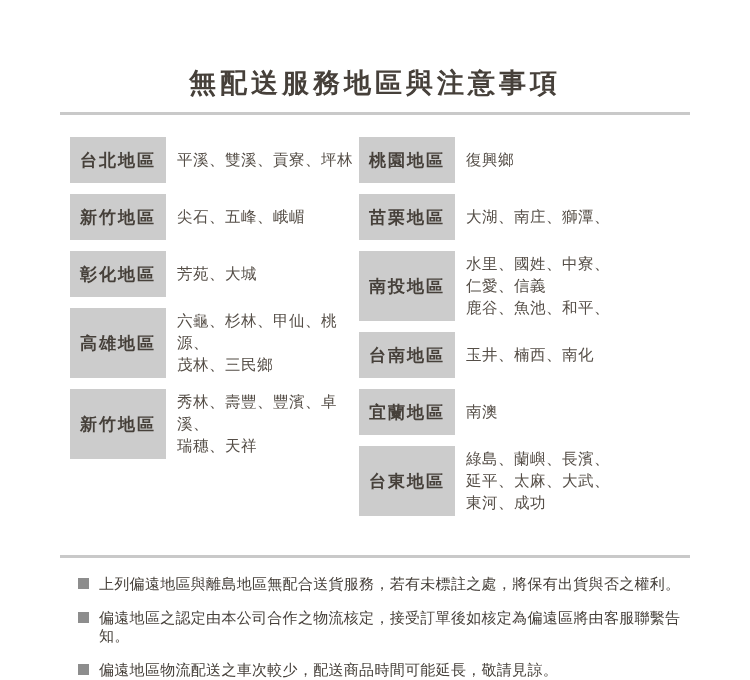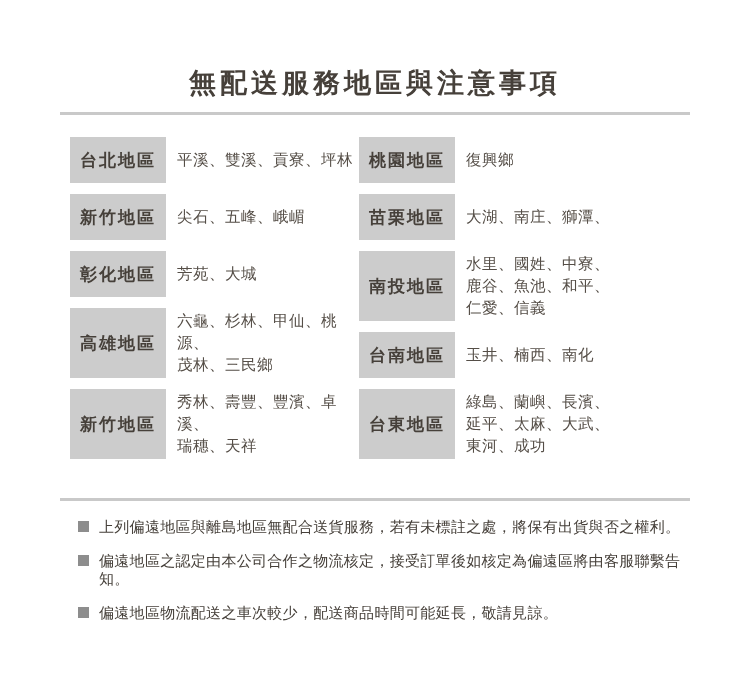--- a/index.html
+++ b/index.html
@@ -131,32 +131,38 @@
         <div class="region-label">苗栗地區</div>
         <div class="region-list">
           <div>大湖、南庄、獅潭、</div>
         </div>
       </div>
 
       <div class="region-row">
         <div class="region-label">南投地區</div>
         <div class="region-list">
           <div>水里、國姓、中寮、</div>
+          <div>仁愛、信義</div>
           <div>鹿谷、魚池、和平、</div>
-          <div>仁愛、信義</div>
         </div>
       </div>
 
       <div class="region-row">
         <div class="region-label">台南地區</div>
         <div class="region-list">
           <div>玉井、楠西、南化</div>
         </div>
       </div>
 
+      <div class="region-row">
+        <div class="region-label">宜蘭地區</div>
+        <div class="region-list">
+          <div>南澳</div>
+        </div>
+      </div>
 
       <div class="region-row">
         <div class="region-label">台東地區</div>
         <div class="region-list">
           <div>綠島、蘭嶼、長濱、</div>
           <div>延平、太麻、大武、</div>
           <div>東河、成功</div>
         </div>
       </div>
 

